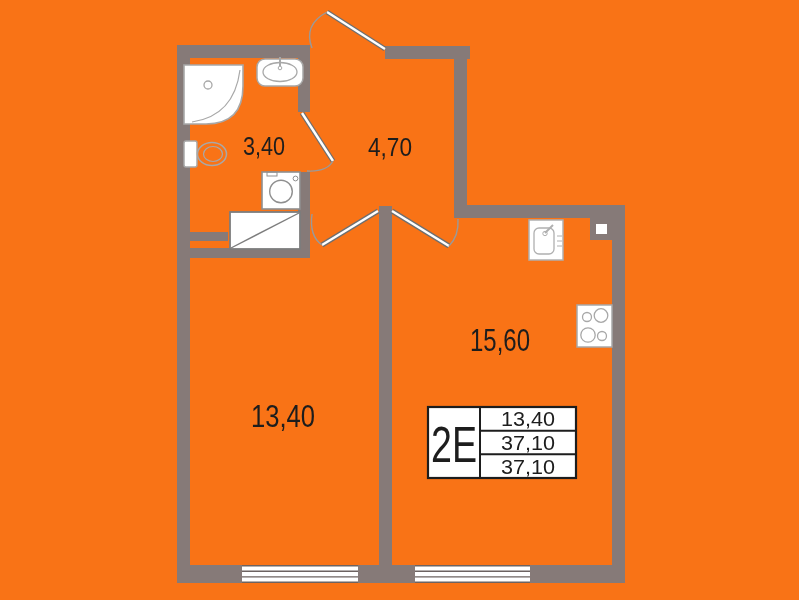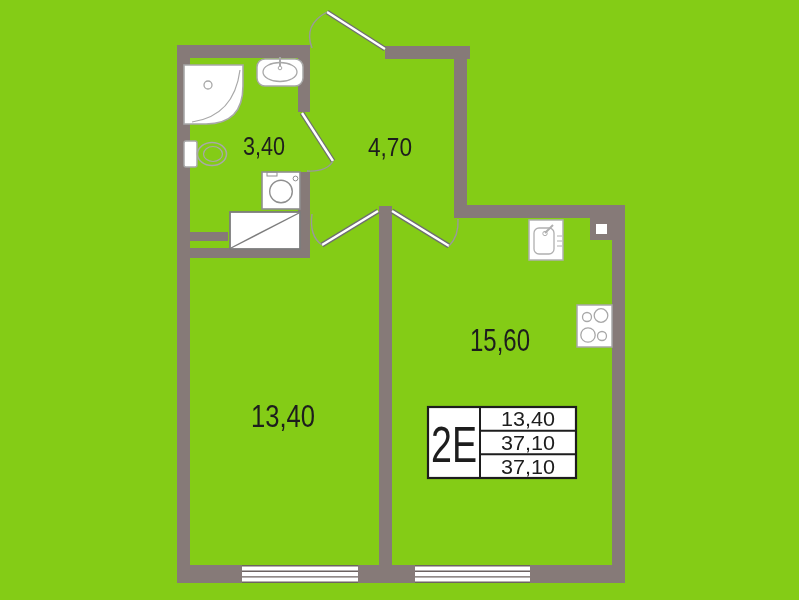--- a/index.html
+++ b/index.html
@@ -1,16 +1,16 @@
 <!DOCTYPE html>
 <html><head>
 <meta charset="utf-8">
 <style>
   html,body{margin:0;padding:0;background:#ffffff;}
-  .stage{position:relative;width:799px;height:600px;background:#84cc16;overflow:hidden;}
+  .stage{position:relative;width:799px;height:600px;background:#f97316;overflow:hidden;}
   svg{position:absolute;left:0;top:0;}
   text{font-family:"Liberation Sans","DejaVu Sans",sans-serif;fill:#1d1d1d;}
   .room-label{font-size:25px;}
   .room-label-big{font-size:31px;}
   .table-num{font-size:20px;}
   .type-label{font-size:50px;}
 </style>
 </head>
 <body>
 

